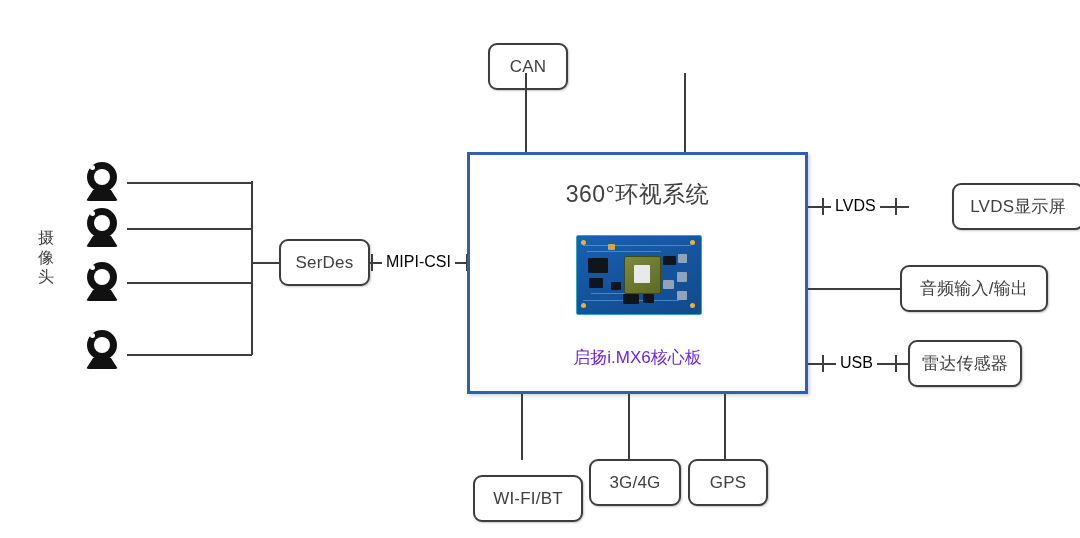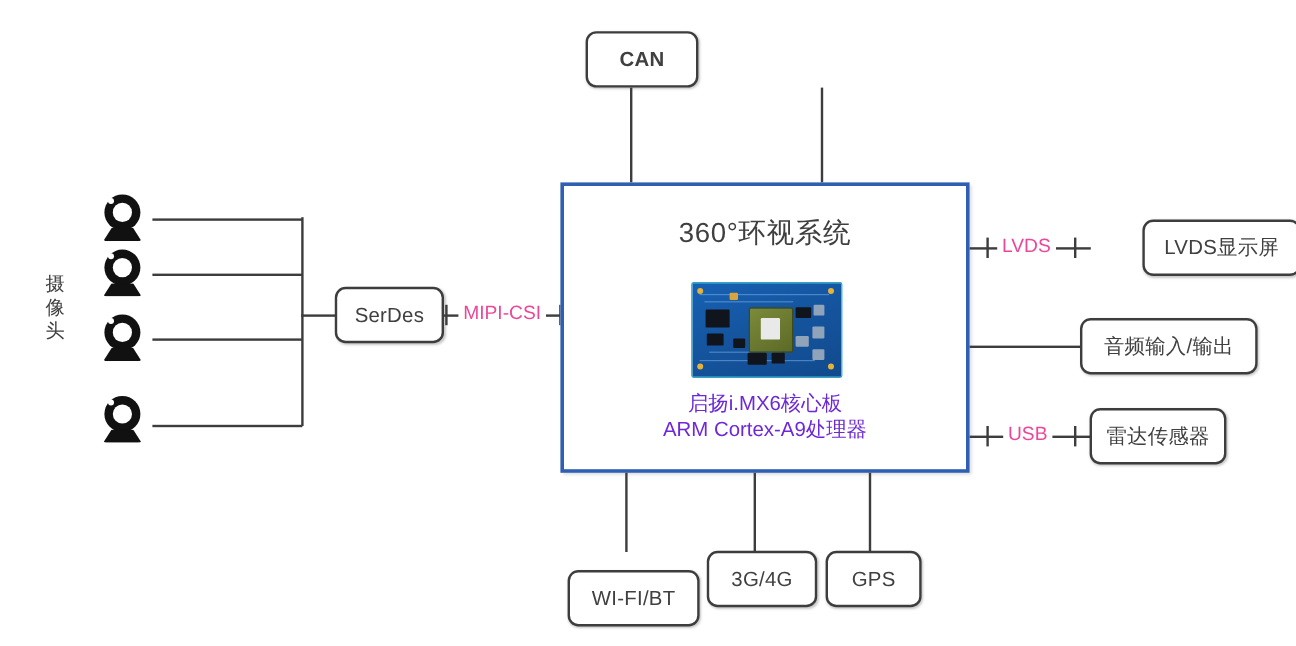--- a/index.html
+++ b/index.html
@@ -64,21 +64,21 @@
   }
   .pcb .c{position:absolute;background:#10141c;border-radius:1px;}
   .pcb .cs{position:absolute;background:#8fa4bb;border-radius:1px;}
   .pcb .pad{position:absolute;width:5px;height:5px;background:#e5b23a;border-radius:50%;}
   .pcb .trace{position:absolute;background:rgba(120,175,230,.55);height:1px;}
 
   
   .hline{position:absolute;height:0;border-top:2.2px solid #3d3d3d;}
   .vline{position:absolute;width:0;border-left:2.2px solid #3d3d3d;}
   .linklabel{
-    position:absolute;font-size:16px;color:#ec4899;background:#fff;
+    position:absolute;font-size:16px;color:#000000;background:#fff;
     padding:0 4px;white-space:nowrap;line-height:1;
   }
 
   
   .cam{position:absolute;width:34px;height:40px;}
   .cam .ring{
     position:absolute;left:2px;top:0;width:30px;height:30px;border-radius:50%;
     background:#111111;
   }
   .cam .lens{
@@ -145,21 +145,21 @@
 
   <div class="hline" style="left:251px;top:262px;width:29px;"></div>
 
   <div class="node" style="left:279px;top:239px;width:91px;height:47px;">SerDes</div>
 
   <div class="hline" style="left:370px;top:262px;width:98px;"></div>
   <div class="vline" style="left:371px;top:254px;height:17px;"></div>
   <div class="vline" style="left:466px;top:254px;height:17px;"></div>
   <div class="linklabel" style="left:382px;top:254px;">MIPI-CSI</div>
 
-  <div class="node" style="left:488px;top:26px;width:94px;height:47px;font-weight:bold;">CAN</div>
+  <div class="node" style="left:488px;top:43px;width:80px;height:47px;">CAN</div>
   <div class="vline" style="left:525px;top:73px;height:80px;"></div>
 
   <div class="vline" style="left:684px;top:73px;height:80px;"></div>
 
   <div class="system-box" style="left:467px;top:152px;width:341px;height:242px;padding-left:18px;">
     <div class="system-title">360°环视系统</div>
 
     <div class="pcb" style="left:106px;top:80px;width:124px;height:78px;">
       <div class="trace" style="left:6px;top:9px;width:108px;"></div>
       <div class="trace" style="left:10px;top:15px;width:74px;"></div>
@@ -178,21 +178,20 @@
       <div class="cs" style="left:100px;top:55px;width:10px;height:9px;"></div>
       <div class="cs" style="left:31px;top:8px;width:7px;height:6px;background:#d8a43c;"></div>
       <div class="pad" style="left:4px;top:4px;"></div>
       <div class="pad" style="left:113px;top:4px;"></div>
       <div class="pad" style="left:4px;top:67px;"></div>
       <div class="pad" style="left:113px;top:67px;"></div>
     </div>
 
     <div class="system-sub">
       <div>启扬i.MX6核心板</div>
-      <div>ARM Cortex-A9处理器</div>
     </div>
   </div>
 
   <div class="vline" style="left:521px;top:394px;height:66px;"></div>
   <div class="node" style="left:473px;top:459px;width:110px;height:47px;margin-top:16px;">WI-FI/BT</div>
 
   <div class="vline" style="left:628px;top:394px;height:66px;"></div>
   <div class="node" style="left:589px;top:459px;width:92px;height:47px;">3G/4G</div>
 
   <div class="vline" style="left:724px;top:394px;height:66px;"></div>

